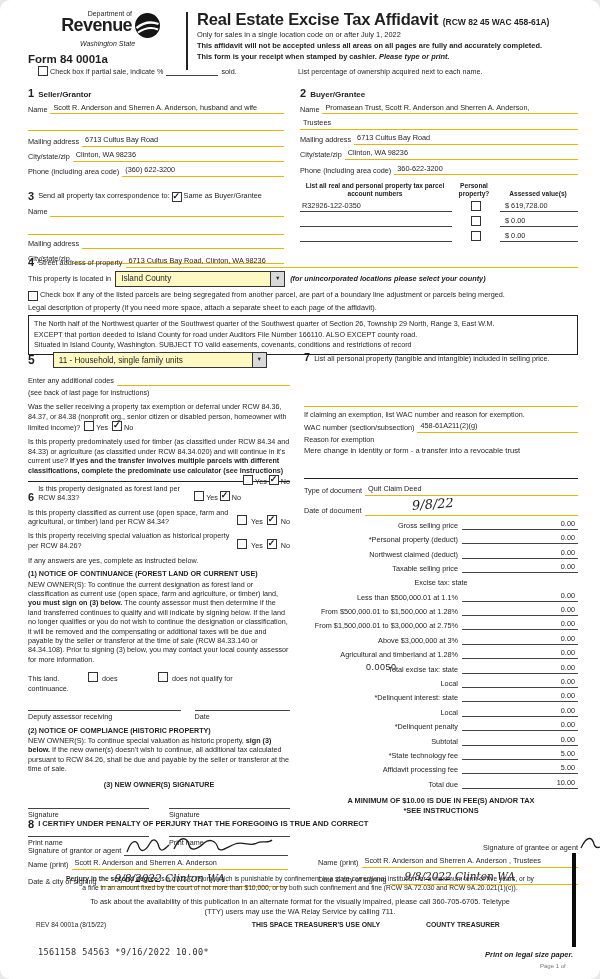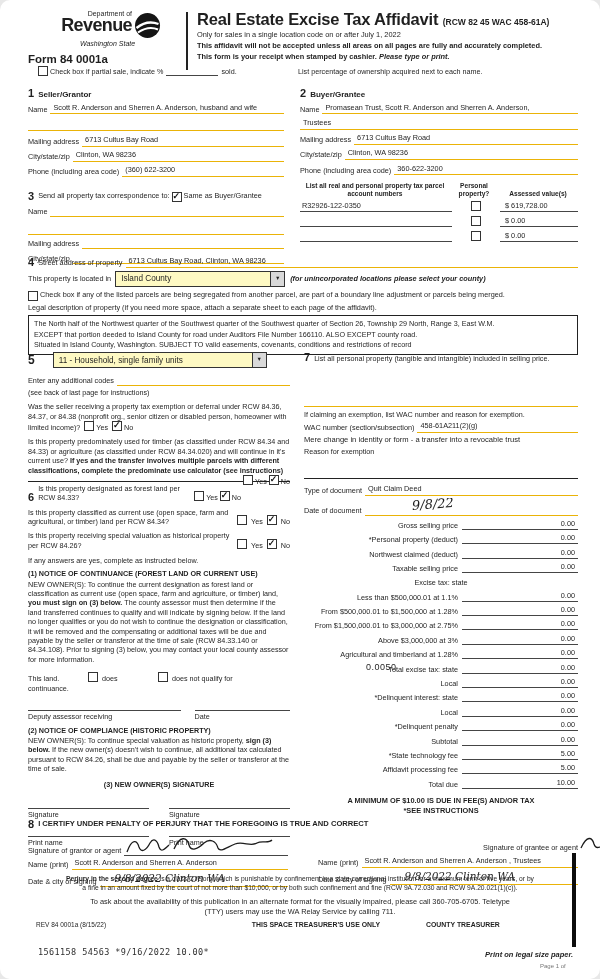--- a/index.html
+++ b/index.html
@@ -367,22 +367,22 @@
         <span class="qtext">List all personal property (tangible and intangible) included in selling price.</span>
       </div>
       <div class="frow" style="margin-top:34px;">
           <span class="fillval" style="margin-left:0;"></span>
         </div>
       <div class="para" style="margin-top:3px;">If claiming an exemption, list WAC number and reason for exemption.</div>
       <div class="frow" style="margin-top:3px;">
         <span class="lbl">WAC number (section/subsection)</span>
         <span class="fillval">458-61A211(2)(g)</span>
       </div>
+      <div class="para" style="margin-top:2px;">Reason for exemption</div>
       <div class="para" style="font-size:7.6px;margin-top:2px;">Mere change in identity or form - a transfer into a revocable trust</div>
-      <div class="para" style="margin-top:2px;">Reason for exemption</div>
 
       <div class="rule" style="margin-top:22px;border-top-width:1px;"></div>
 
       <div class="frow" style="margin-top:6px;">
         <span class="lbl">Type of document</span>
         <span class="fillval">Quit Claim Deed</span>
       </div>
       <div class="frow" style="margin-top:2px;align-items:flex-end;">
         <span class="lbl">Date of document</span>
         <span class="fillval" style="min-height:14px;"><span class="hand1">9/8/22</span></span>

